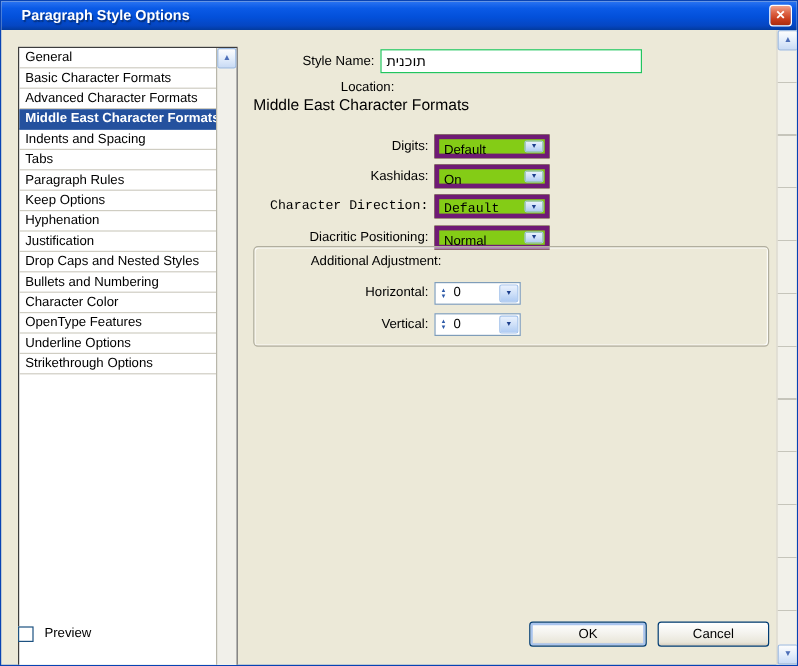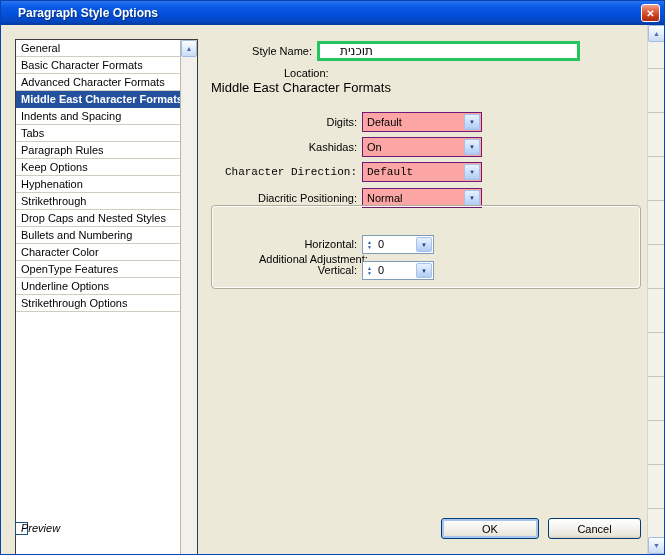--- a/index.html
+++ b/index.html
@@ -47,31 +47,31 @@
     white-space:nowrap;overflow:hidden;font-size:11px;
   }
   .list-item.selected{background:#24519E;color:#fff;font-weight:bold;border-bottom-color:#24519E;}
   .list-scrollbar{
     position:absolute;right:0;top:0;bottom:0;width:17px;background:#F1F0EA;border-left:1px solid #B8B6AA;box-sizing:border-box;
   }
   .list-scrollbar .sb-btn{width:16px;left:0;}
   .row-label{display:inline-block;width:156px;text-align:right;line-height:20px;vertical-align:top;}
   .form-row{position:absolute;left:200px;width:445px;height:20px;}
   .text-input{
-    position:absolute;left:116px;top:0;width:263px;height:20px;box-sizing:border-box;
-    border:3px solid #22c55e;background:#fff;font-family:"DejaVu Sans",sans-serif;font-size:12px;
-    padding:1px 20px;
+    position:absolute;left:116px;top:0;width:218px;height:20px;box-sizing:border-box;
+    border:1px solid #22c55e;background:#fff;font-family:"DejaVu Sans",sans-serif;font-size:12px;
+    padding:1px 4px;
   }
   .style-label{width:111px;}
   .location-label{position:absolute;left:283px;top:66px;}
   .section-title{position:absolute;left:210px;top:79px;font-size:13px;}
   
   .xp-select{
-    position:absolute;left:161px;top:0;width:120px;height:20px;box-sizing:border-box;
-    background:#fca5a5;border:1px solid #701a75;
+    position:absolute;left:161px;top:0;width:96px;height:20px;box-sizing:border-box;
+    background:#84cc16;border:4px solid #701a75;
   }
   .select-value{position:absolute;left:4px;top:0;right:18px;line-height:18px;font-size:11px;overflow:hidden;white-space:nowrap;}
   .select-btn{
     position:absolute;right:1px;top:1px;bottom:1px;width:16px;box-sizing:border-box;
     background:linear-gradient(180deg,#E9F1FD 0%,#CFE0F8 50%,#B0CCF3 100%);
     border:1px solid #A3C2EC;border-radius:2px;
     display:flex;align-items:center;justify-content:center;color:#1C3E8C;font-size:6px;
   }
   
   .groupbox{
@@ -90,21 +90,21 @@
     position:absolute;left:1px;top:0;bottom:0;width:11px;display:flex;flex-direction:column;
     align-items:center;justify-content:center;color:#2C59A8;
   }
   .nudge span{font-size:5px;line-height:5px;display:block;}
   .spin-value{position:absolute;left:15px;top:0;right:17px;line-height:17px;font-size:11px;}
   
   .checkbox{
     position:absolute;left:14px;top:521px;width:13px;height:13px;box-sizing:border-box;
     background:#fff;border:1px solid #1C5180;
   }
-  .checkbox-label{position:absolute;left:20px;top:521px;line-height:13px;font-style:italic;}
+  .checkbox-label{position:absolute;left:36px;top:521px;line-height:13px;}
   .xp-button{
     position:absolute;top:517px;height:21px;box-sizing:border-box;
     border:1px solid #003C74;border-radius:3px;
     background:linear-gradient(180deg,#FFFFFF 0%,#F4F3EE 45%,#E9E6DA 85%,#D6CEBE 100%);
     font-family:"Liberation Sans",sans-serif;font-size:11px;color:#000;
     display:flex;align-items:center;justify-content:center;
   }
   .ok-button{left:440px;width:98px;box-shadow:inset 0 0 0 2px #A9C4EE;}
   .cancel-button{left:547px;width:93px;}
 </style>
@@ -133,21 +133,21 @@
     <div class="list-items">
       <div class="list-item">General</div>
       <div class="list-item">Basic Character Formats</div>
       <div class="list-item">Advanced Character Formats</div>
       <div class="list-item selected">Middle East Character Formats</div>
       <div class="list-item">Indents and Spacing</div>
       <div class="list-item">Tabs</div>
       <div class="list-item">Paragraph Rules</div>
       <div class="list-item">Keep Options</div>
       <div class="list-item">Hyphenation</div>
-      <div class="list-item">Strikethrough</div>
+      <div class="list-item">Justification</div>
       <div class="list-item">Drop Caps and Nested Styles</div>
       <div class="list-item">Bullets and Numbering</div>
       <div class="list-item">Character Color</div>
       <div class="list-item">OpenType Features</div>
       <div class="list-item">Underline Options</div>
       <div class="list-item">Strikethrough Options</div>
     </div>
     <div class="list-scrollbar">
       <div class="sb-btn sb-top">
           <span>▲</span>
@@ -201,21 +201,21 @@
     <span class="row-label">Diacritic Positioning:</span>
     <div class="xp-select">
       <span class="select-value">Normal</span>
       <span class="select-btn">
           <span>▼</span>
         </span>
     </div>
   </div>
 
   <div class="groupbox"></div>
-  <div class="group-title" style="position: absolute; left: 258px; top: 211px; margin-top: 41px;">Additional Adjustment:</div>
+  <div class="group-title" style="position: absolute; left: 258px; top: 211px;">Additional Adjustment:</div>
 
   <div class="spin-row" style="top:233px;">
     <span class="row-label">Horizontal:</span>
     <div class="xp-spin">
       <span class="nudge">
         <span>▲</span>
           <span>▼</span>
       </span>
       <span class="spin-value">0</span>
       <span class="select-btn">

